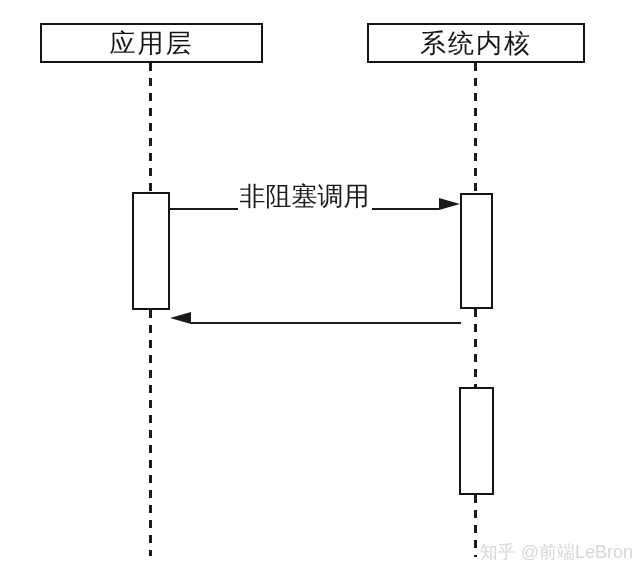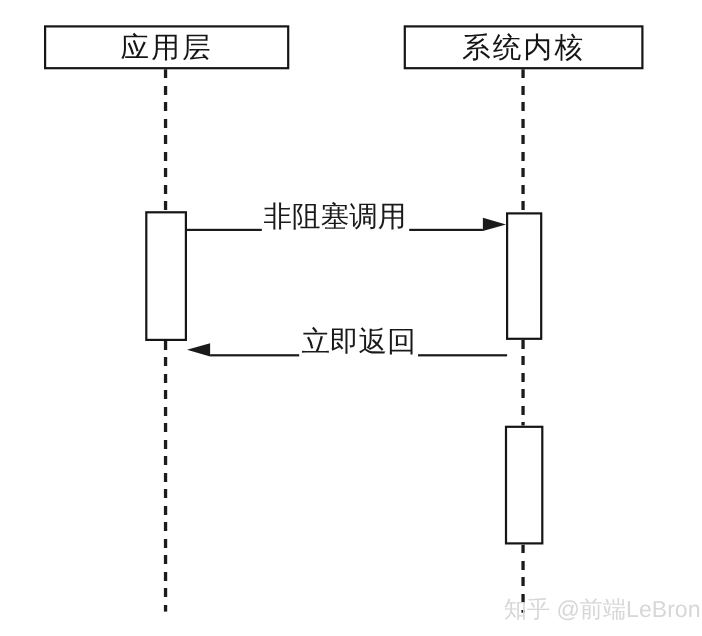--- a/index.html
+++ b/index.html
@@ -97,21 +97,21 @@
     border-bottom: 6px solid transparent;
   }
 
   
   .watermark {
     position: absolute;
     left: 458px;
     top: 540px;
     width: 175px;
     font-family: "Liberation Sans", "DejaVu Sans", sans-serif;
-    font-size: 21px;
+    font-size: 18px;
     color: #d7d7d7;
     white-space: nowrap;
     text-align: right;
   }
 </style>
 </head>
 <body>
 
 <div class="canvas">
 
@@ -135,19 +135,18 @@
   <div class="message msg-1">
     <div class="msg-line"></div>
     <div class="msg-label">非阻塞调用</div>
     <div class="msg-line"></div>
     <div class="arrowhead right"></div>
   </div>
 
   <div class="message msg-2">
     <div class="arrowhead left"></div>
     <div class="msg-line"></div>
-    <div class="msg-label">立即返回</div>
     <div class="msg-line"></div>
   </div>
 
   <div class="watermark">知乎 @前端LeBron</div>
 
 </div>
 
 </body></html>

